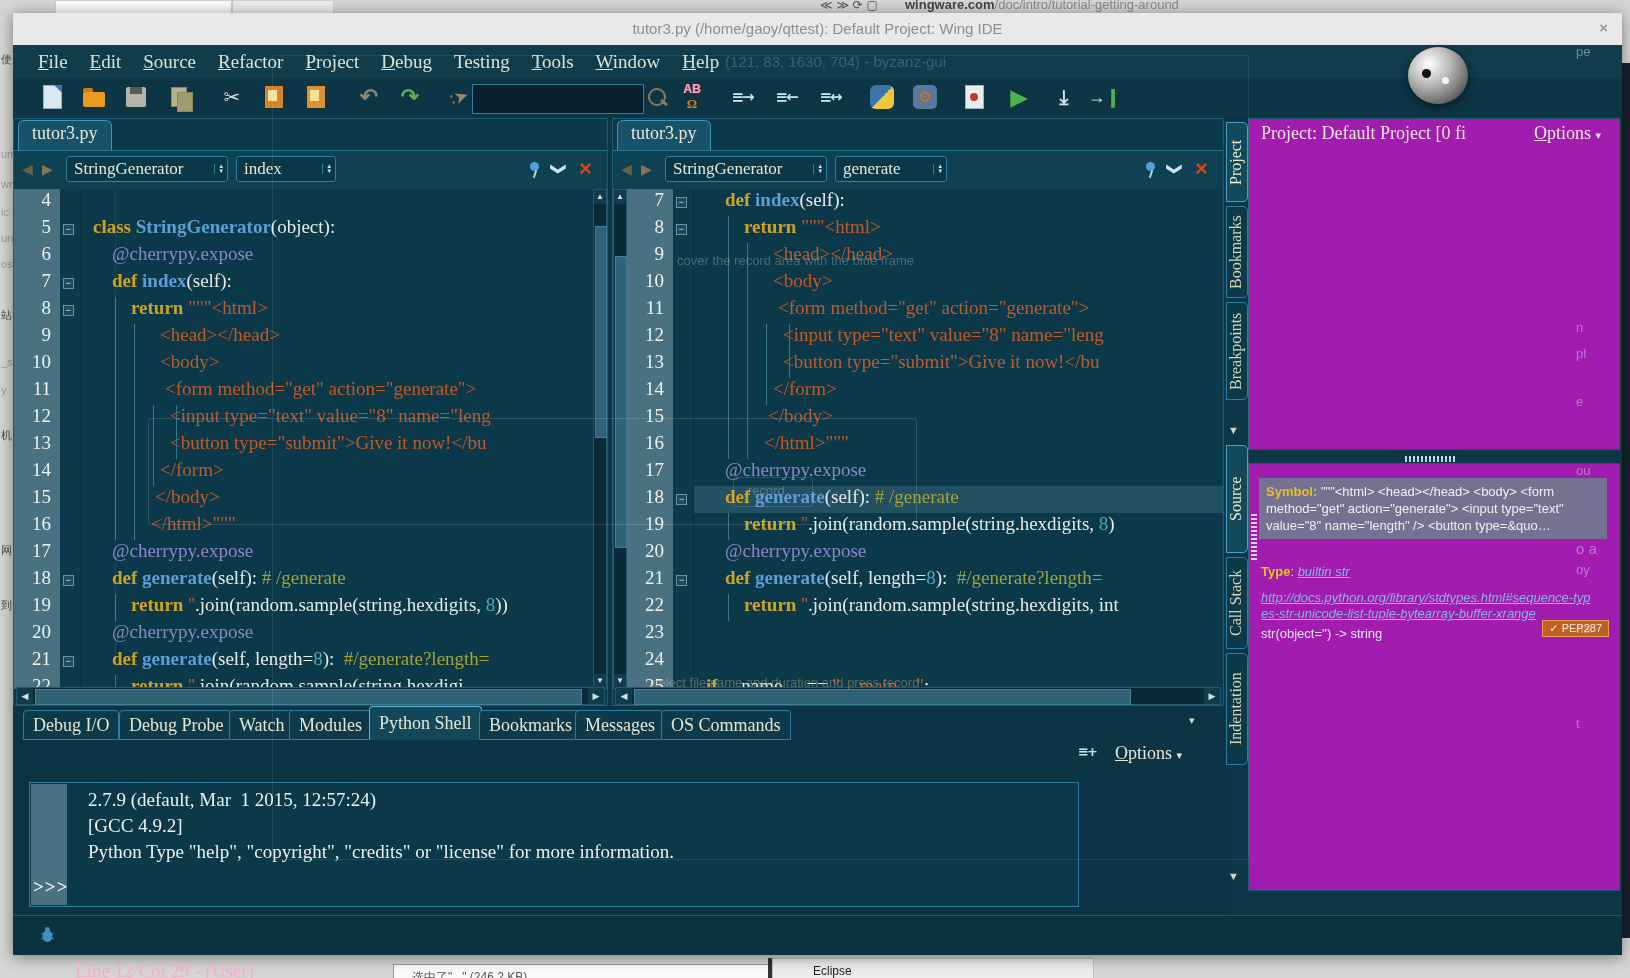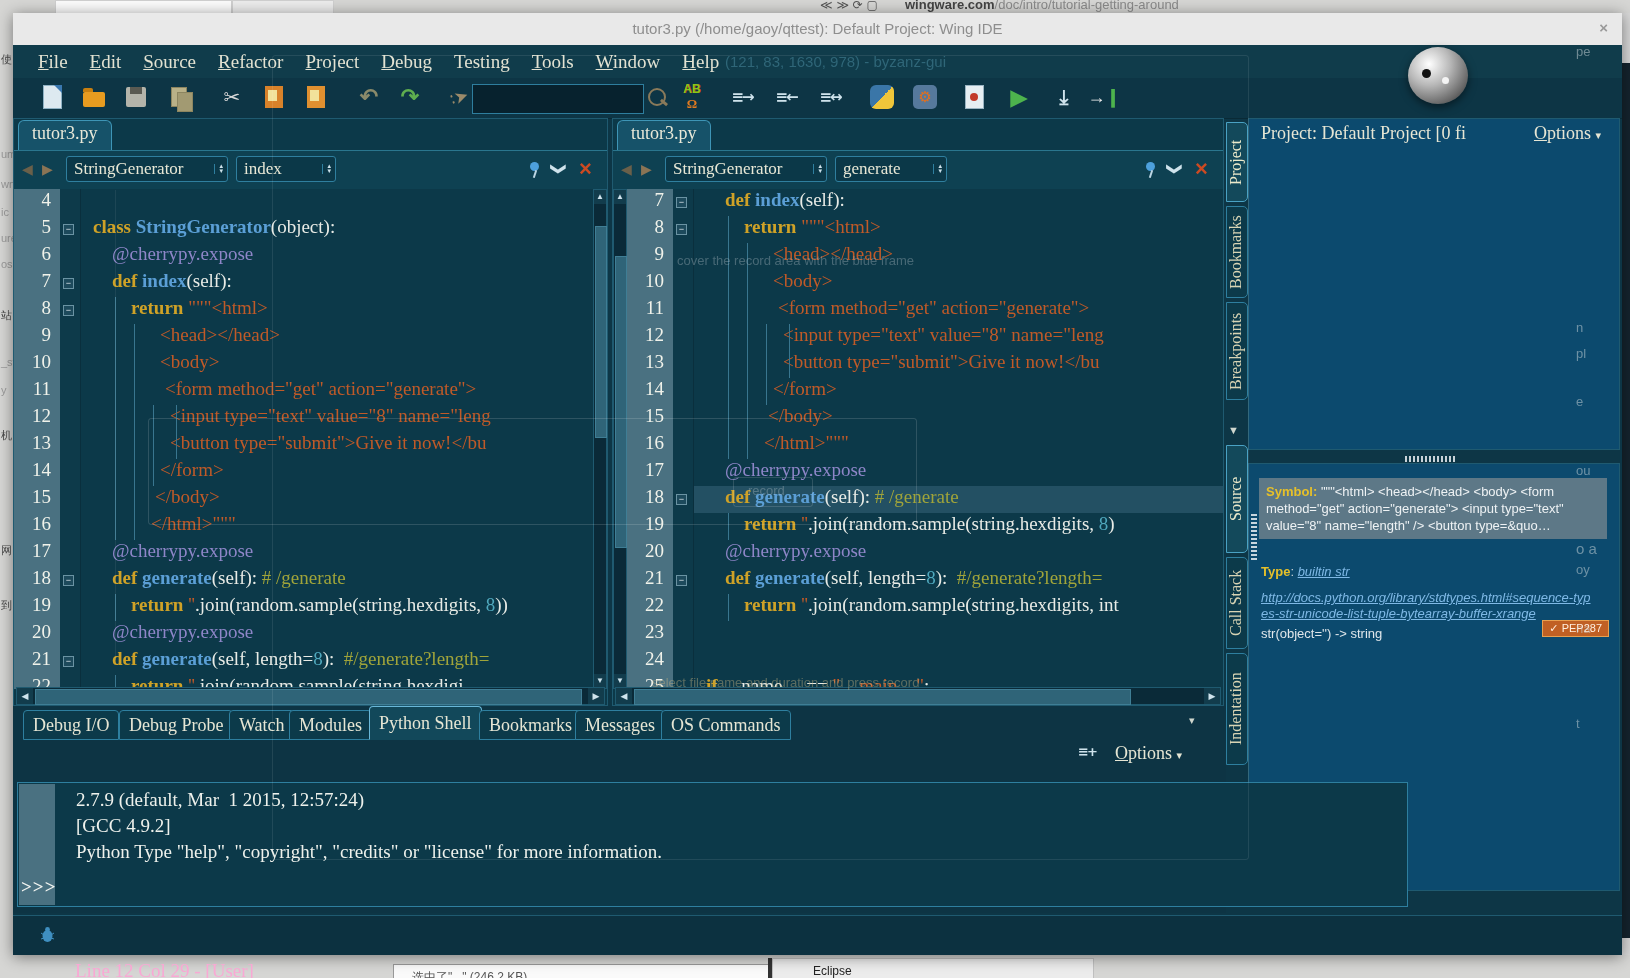--- a/index.html
+++ b/index.html
@@ -53,21 +53,21 @@
   .varrow{position:absolute;left:0;width:100%;height:14px;background:#123c4c;color:#cfe3ec;font-size:8px;text-align:center;line-height:14px;}
   .vthumb{position:absolute;left:1px;width:10px;background:#2f6478;border:1px solid #3f7e95;}
   .hscroll{position:absolute;height:18px;background:#0a2a38;border:1px solid #1f5a70;box-sizing:border-box;}
   .harrow{position:absolute;top:0;width:16px;height:100%;background:#123c4c;color:#cfe3ec;font-size:9px;text-align:center;line-height:16px;}
   .hthumb{position:absolute;top:1px;height:14px;background:#2f6478;border:1px solid #3f7e95;}
   
   #sidebar-strip .vtab{position:absolute;left:0;width:22px;background:#0c3a4a;border:1px solid #2e7f9f;box-sizing:border-box;
       color:#d8d4b4;font:16px "Liberation Serif",serif;border-radius:5px 0 0 5px;
       writing-mode:vertical-rl;transform:rotate(180deg);text-align:center;}
   #sidebar-strip .vtab.act{background:#134произ;background:#13495b;color:#eceacb;border-color:#4aa2c4;}
-  .sb-panel{position:absolute;background:#0c4a6e;border:1px solid #1f5a70;box-sizing:border-box;}
+  .sb-panel{position:absolute;background:#a21caf;border:1px solid #1f5a70;box-sizing:border-box;}
   .sb-head{font:18px "Liberation Serif",serif;color:#e6e6d4;}
   .opt{font:18px "Liberation Serif",serif;color:#e6e6d4;}
   .opt u{text-decoration:underline;}
   .sa-txt{font:13px "Liberation Sans",sans-serif;color:#c8d2d8;}
   .sa-link{color:#7fb9e6;text-decoration:underline;word-break:break-all;font-style:italic;}
   #sym-block{background:rgba(108,128,140,.85);color:#eef2f4;padding:5px 7px;line-height:17px;}
   .sa-label{color:#e6c02a;font-weight:bold;}
   #pep-badge{position:absolute;background:#c06024;border:1px solid #e8a050;color:#ffeedd;
      font:11px "Liberation Sans",sans-serif;padding:1px 6px;}
   .dotted-h{position:absolute;height:6px;background:repeating-linear-gradient(90deg,#e8eef2 0 2px,transparent 2px 4px);opacity:.85;}
@@ -98,21 +98,21 @@
   .sh-copy:before{content:"";position:absolute;left:5px;top:4px;width:14px;height:18px;background:#a29a72;border:1px solid #8c8560;}
   .sh-pdoc{width:18px;height:22px;background:#d8822a;position:relative;}
   .sh-pdoc:before{content:"";position:absolute;left:3px;top:4px;width:9px;height:11px;background:#f2e29a;}
   .sh-rdoc{width:17px;height:22px;background:#e6eef2;border:1px solid #9ab4c2;position:relative;}
   .sh-rdoc:before{content:"";position:absolute;left:4px;top:7px;width:8px;height:8px;border-radius:50%;background:#c23a2a;}
   .sh-python{width:24px;height:24px;border-radius:6px;background:linear-gradient(135deg,#3a76a8 50%,#f0c63a 50%);}
   .sh-wrench{width:24px;height:24px;border-radius:5px;background:#56799c;color:#e07020;font-size:15px;display:flex;align-items:center;justify-content:center;}
   .sh-mag{width:14px;height:14px;border:2px solid #8a7a5a;border-radius:50%;position:relative;}
   .sh-mag:before{content:"";position:absolute;left:10px;top:11px;width:8px;height:3px;background:#8a7a5a;transform:rotate(40deg);}
   .sh-ab{display:flex;flex-direction:column;align-items:center;line-height:11px;}
-  .sh-ab .a{font:bold 12px "Liberation Sans",sans-serif;color:#84cc16;text-shadow:1px 0 #c23a2a;}
+  .sh-ab .a{font:bold 12px "Liberation Sans",sans-serif;color:#f9a8d4;text-shadow:1px 0 #c23a2a;}
   .sh-ab .b{font:bold 13px "Liberation Serif",serif;color:#e07a20;}
   .lists{font:bold 15px "DejaVu Sans",sans-serif;color:#cfe3ec;letter-spacing:-2px;}
   .searchbox{position:absolute;left:459px;top:6px;width:166px;height:26px;background:#07222e;border:1px solid #2e7e9e;}
   #logo-sphere{position:absolute;left:1395px;top:34px;width:60px;height:57px;border-radius:50%;
      background:radial-gradient(circle at 35% 30%,#ffffff,#b8b8b8 38%,#6a6a6a 72%,#222 100%);box-shadow:0 3px 8px rgba(0,0,0,.5);}
   #logo-sphere .d1{position:absolute;left:14px;top:22px;width:9px;height:9px;border-radius:50%;background:#111;}
   #logo-sphere .d2{position:absolute;left:34px;top:30px;width:7px;height:7px;border-radius:50%;background:#f4f4f4;}
 </style>
 </head>
 <body>
@@ -163,21 +163,21 @@
         <div class="menu-item"><u>E</u>dit</div>
         <div class="menu-item"><u>S</u>ource</div>
         <div class="menu-item"><u>R</u>efactor</div>
         <div class="menu-item"><u>P</u>roject</div>
         <div class="menu-item"><u>D</u>ebug</div>
         <div class="menu-item">Testin<u>g</u></div>
         <div class="menu-item"><u>T</u>ools</div>
         <div class="menu-item"><u>W</u>indow</div>
         <div class="menu-item"><u>H</u>elp</div>
       </div>
-    <div id="menu-overlay">(121, 83, 1630, 978) - byzanz-gui</div>
+    <div id="menu-overlay">(121, 83, 1630, 704) - byzanz-gui</div>
     <div id="toolbar">
         <div class="tbi" style="left: 25px;">
           <div class="sh-page">
             <div class="corner"></div>
           </div>
         </div>
         <div class="tbi" style="left: 67px;">
           <div class="sh-folder"></div>
         </div>
         <div class="tbi" style="left: 109px;">
@@ -386,21 +386,21 @@
         <div class="btab" style="left: 106px;">Debug Probe</div>
         <div class="btab" style="left: 216px;">Watch</div>
         <div class="btab" style="left: 276px;">Modules</div>
         <div class="btab act" style="left: 356px;">Python Shell</div>
         <div class="btab" style="left: 466px;">Bookmarks</div>
         <div class="btab" style="left: 562px;">Messages</div>
         <div class="btab" style="left: 648px;">OS Commands</div>
         <div class="lists" style="position: absolute; left: 1065px; top: 38px; font-size: 13px;">≡+</div>
         <div class="opt" style="position: absolute; left: 1102px; top: 37px;"><u>O</u>ptions <span style="font-size: 11px;">▾</span></div>
         <div class="tri" style="left: 1176px; top: 8px;">▾</div>
-        <div id="shell-box" style="left: 4px; top: 76px; width: 1391px; height: 125px;">
+        <div id="shell-box" style="left: 16px; top: 76px; width: 1050px; height: 125px;">
           <div id="shell-gutter"></div>
           <div class="shline" style="left: 58px; top: 6px;">2.7.9 (default, Mar  1 2015, 12:57:24)</div>
           <div class="shline" style="left: 58px; top: 32px;">[GCC 4.9.2]</div>
           <div class="shline" style="left: 58px; top: 58px;">Python Type "help", "copyright", "credits" or "license" for more information.</div>
           <div id="prompt">&gt;&gt;&gt;</div>
         </div>
       </div>
     <div id="statusbar">
       <svg width="17" height="17" style="position:absolute;left:26px;top:10px;">
         <ellipse cx="8.5" cy="10" rx="5" ry="6" fill="#3f8fc0"></ellipse>

